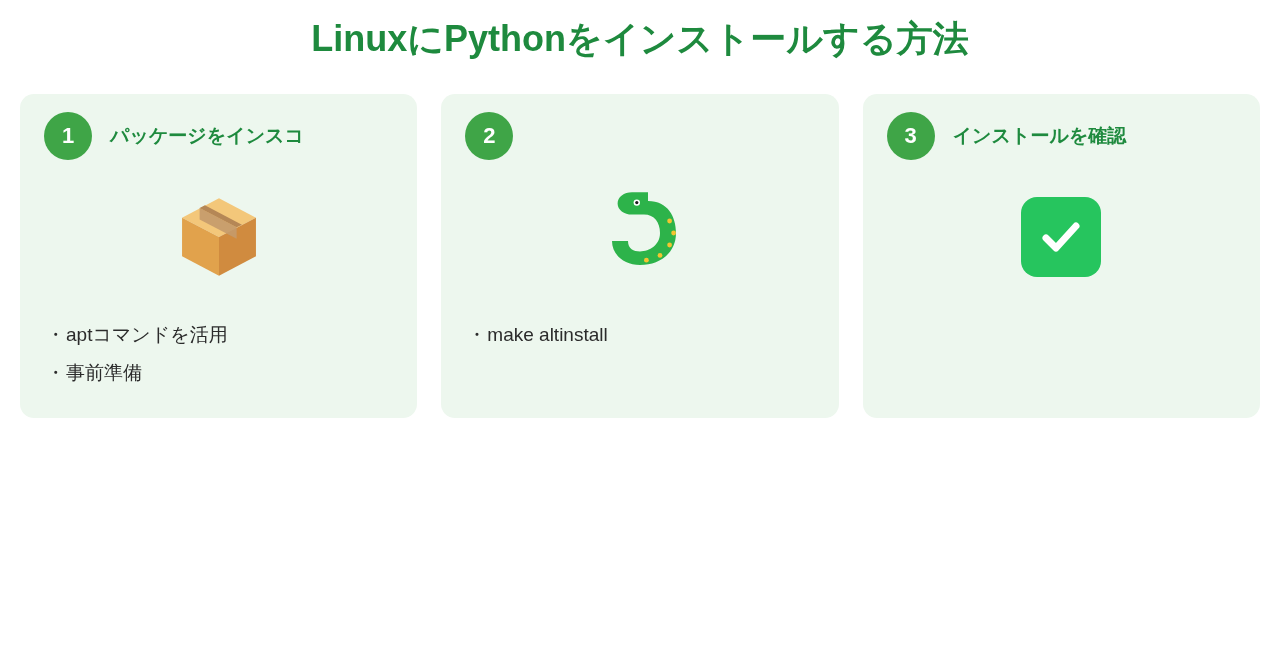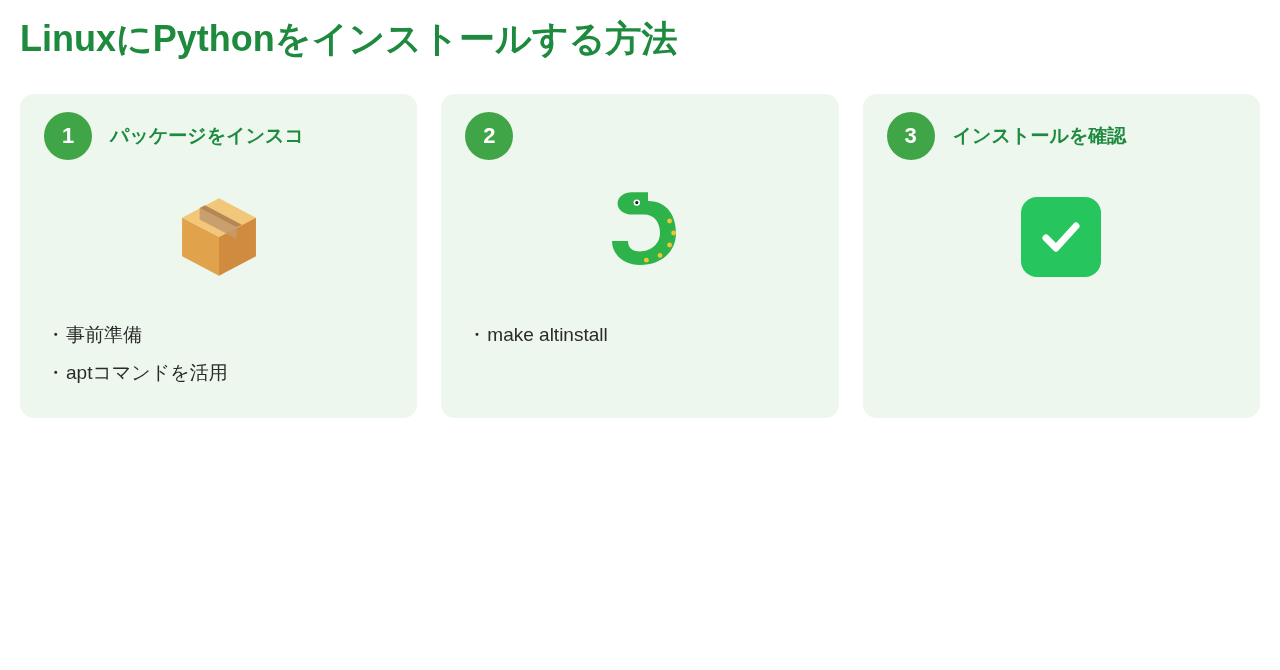--- a/index.html
+++ b/index.html
@@ -7,21 +7,21 @@
   font-family: -apple-system, BlinkMacSystemFont, "Segoe UI", "Hiragino Sans", "Hiragino Kaku Gothic ProN", Meiryo, sans-serif;
   background: #ffffff;
   width: 1280px;
   height: 670px;
   overflow: hidden;
 }
 .container {
   padding: 15px 20px 0;
 }
 .title {
-  text-align: left;
+  text-align: center;
   color: #1e8a3e;
   font-size: 36px;
   font-weight: 700;
   margin-bottom: 30px;
 }
 .cards {
   display: flex;
   gap: 24px;
 }
 .card {
@@ -103,22 +103,22 @@
       <div class="icon-area">
         <svg class="box-icon" viewBox="0 0 100 100">
           <polygon points="50,6 92,28 50,50 8,28" fill="#f3c77a"></polygon>
           <polygon points="8,28 50,50 50,94 8,72" fill="#e1a24c"></polygon>
           <polygon points="92,28 50,50 50,94 92,72" fill="#d08b3f"></polygon>
           <polygon points="28,17 70,39 70,52 28,30" fill="#c49a6c" opacity="0.9"></polygon>
           <polygon points="28,17 34,14 76,36 70,39" fill="#b58756"></polygon>
         </svg>
       </div>
       <ul class="bullets">
+        <li>aptコマンドを活用</li>
         <li>事前準備</li>
-        <li>aptコマンドを活用</li>
       </ul>
     </div>
 
     <div class="card">
       <div class="card-header">
         <div class="badge">2</div>
       </div>
       <div class="icon-area">
         <svg class="snake-icon" viewBox="0 0 120 120">
           <path d="M70 15

